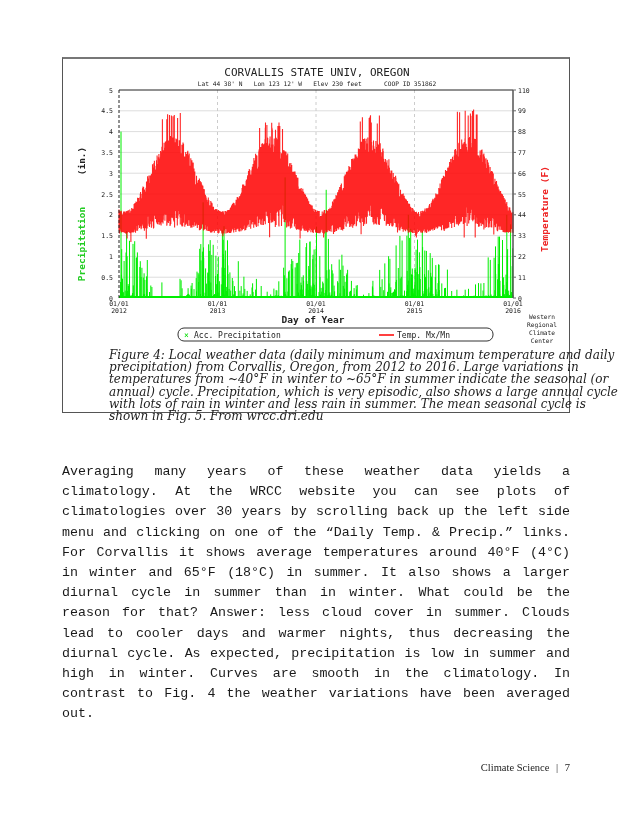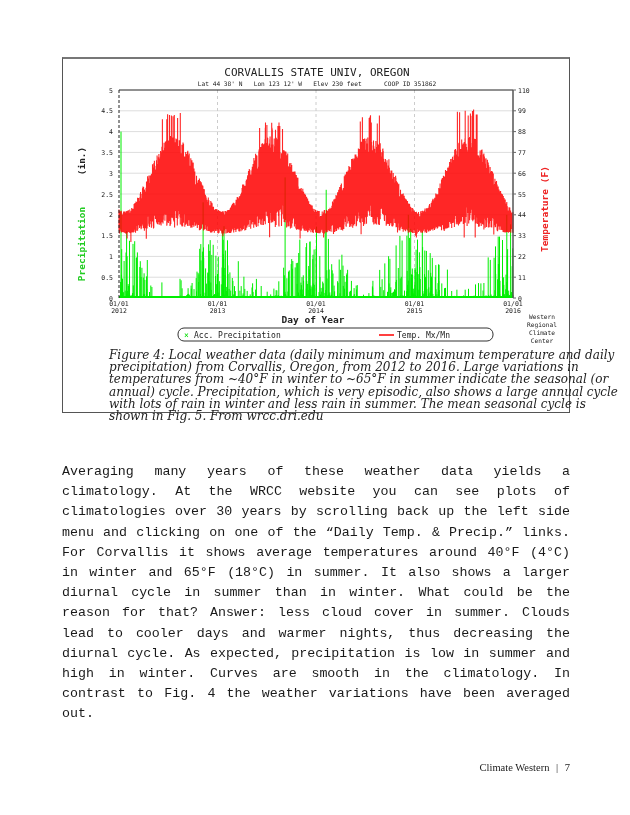--- a/index.html
+++ b/index.html
@@ -112,16 +112,16 @@
       <text x="479" y="284">Center</text>
     </g>
   </svg>
 </div>
 
 <div id="caption">Figure 4: Local weather data (daily minimum and maximum temperature and daily precipitation) from Corvallis, Oregon, from 2012 to 2016. Large variations in temperatures from ~40°F in winter to ~65°F in summer indicate the seasonal (or annual) cycle. Precipitation, which is very episodic, also shows a large annual cycle with lots of rain in winter and less rain in summer. The mean seasonal cycle is shown in Fig. 5. From wrcc.dri.edu</div>
 
 <div id="body-text">Averaging many years of these weather data yields a climatology. At the WRCC website you can see plots of climatologies over 30 years by scrolling back up the left side menu and clicking on one of the “Daily Temp. &amp; Precip.” links. For Corvallis it shows average temperatures around 40°F (4°C) in winter and 65°F (18°C) in summer. It also shows a larger diurnal cycle in summer than in winter. What could be the reason for that? Answer: less cloud cover in summer. Clouds lead to cooler days and warmer nights, thus decreasing the diurnal cycle. As expected, precipitation is low in summer and high in winter. Curves are smooth in the climatology. In contrast to Fig. 4 the weather variations have been averaged out.</div>
 
 <div id="footer">
-  <span>Climate Western</span>
+  <span>Climate Science</span>
   <span style="margin:0 4px;">|</span>
   <span>7</span>
 </div>
 
 </body></html>

